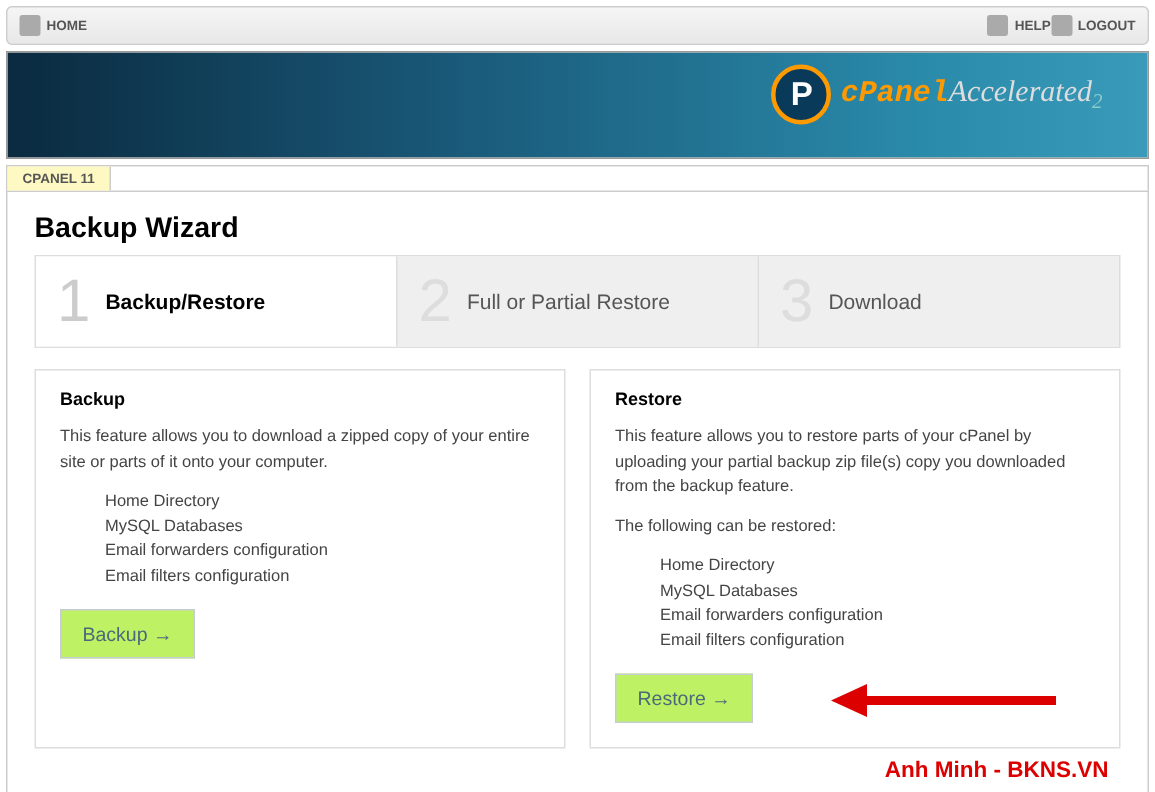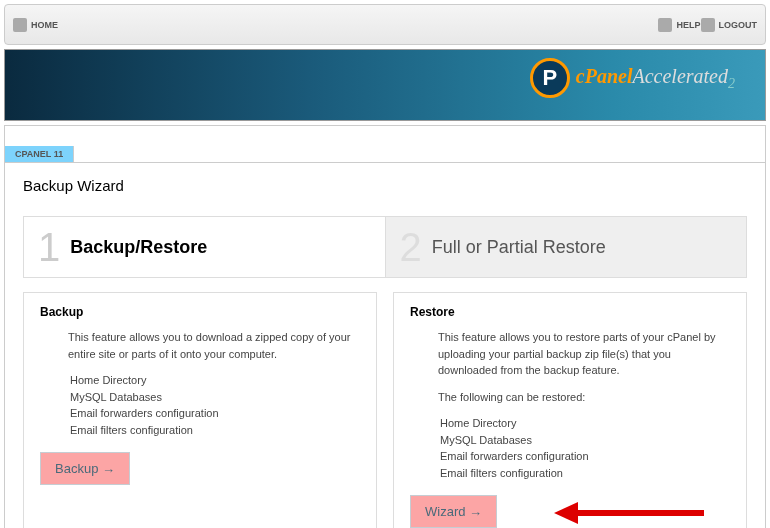--- a/index.html
+++ b/index.html
@@ -1,46 +1,46 @@
 <!DOCTYPE html>
 <html><head>
 <meta charset="utf-8">
 <style>
 * { margin: 0; padding: 0; box-sizing: border-box; }
 body { font-family: Verdana, Arial, sans-serif; font-size: 11px; background: #fff; width: 770px; }
-.topbar { background: linear-gradient(#f5f5f5, #e8e8e8); border: 1px solid #ccc; border-radius: 4px; height: 41px; display: flex; justify-content: space-between; align-items: center; padding: 0 8px; margin: 4px; }
+.topbar { background: linear-gradient(#f5f5f5, #e8e8e8); border: 1px solid #ccc; border-radius: 4px; height: 26px; display: flex; justify-content: space-between; align-items: center; padding: 0 8px; margin: 4px; }
 .topbar a { color: #555; font-size: 9px; font-weight: bold; text-decoration: none; display: flex; align-items: center; gap: 4px; cursor: pointer; }
 .topbar .right { display: flex; gap: 0; }
 .icon-sm { width: 14px; height: 14px; background: #aaa; border-radius: 2px; display: inline-block; }
 .banner { height: 72px; background: linear-gradient(90deg, #0a2a3f 0%, #1a5a7a 40%, #2a8aaa 80%, #3a9aba 100%); margin: 0 4px; border: 1px solid #999; position: relative; overflow: hidden; }
 .banner-logo { position: absolute; right: 30px; top: 8px; display: flex; align-items: center; gap: 6px; }
 .logo-circle { width: 40px; height: 40px; border-radius: 50%; background: #0a3a5a; border: 3px solid #f90; display: flex; align-items: center; justify-content: center; color: #fff; font-size: 22px; font-weight: bold; }
 .logo-text { font-family: Georgia, serif; font-style: italic; font-size: 20px; }
-.logo-text .cp { color: #f90; font-weight: bold; }
+.logo-text .cp { color: #f90; font-weight: bold; font-family: Liberation Mono, monospace; }
 .logo-text .acc { color: #ddd; margin-top: 20px; }
 .logo-text .sub { color: #8cc; font-size: 14px; vertical-align: sub; }
 .crumb { margin: 4px 4px 0 4px; border: 1px solid #ccc; border-bottom: none; }
-.crumb-tab { display: inline-block; background: #7dd3fc; border-right: 1px solid #ccc; padding: 3px 10px; font-size: 9px; color: #555; font-weight: bold; margin-top: 20px; }
+.crumb-tab { display: inline-block; background: #fef9c3; border-right: 1px solid #ccc; padding: 3px 10px; font-size: 9px; color: #555; font-weight: bold; }
 .main { border: 1px solid #ccc; margin: 0 4px; padding: 14px 18px 8px; }
-h2 { font-size: 15px; font-weight: normal; margin-bottom: 22px; }
+h2 { font-size: 19px; font-weight: bold; margin-bottom: 6px; }
 .steps-label { font-size: 11px; font-weight: bold; margin-bottom: 6px; }
 .steps { display: flex; border: 1px solid #ddd; margin-bottom: 14px; }
 .step { flex: 1; display: flex; align-items: center; padding: 10px 14px; gap: 10px; background: #efefef; border-left: 1px solid #ddd; cursor: pointer; }
 .step:first-child { border-left: none; }
 .step.active { background: #fff; }
 .step-num { font-size: 40px; color: #ddd; font-weight: normal; line-height: 1; }
 .step.active .step-num { color: #ccc; }
-.step-label { font-size: 18px; color: #555; }
+.step-label { font-size: 14px; color: #555; }
 .step.active .step-label { color: #000; font-weight: bold; }
 .cols { display: flex; gap: 16px; }
 .col { flex: 1; border: 1px solid #ddd; padding: 12px 16px 16px; position: relative; }
 .col h3 { font-size: 12px; font-weight: bold; margin-bottom: 10px; }
-.col p { color: #444; line-height: 1.5; margin-bottom: 10px; margin-left: 28px; }
+.col p { color: #444; line-height: 1.5; margin-bottom: 10px; }
 .col ul { list-style: none; margin: 0 0 14px 30px; color: #444; line-height: 1.5; }
-.btn { display: inline-block; background: #fca5a5; border: 1px solid #c5cdd3; padding: 8px 14px; color: #4a6a7a; font-size: 13px; text-decoration: none; cursor: pointer; }
+.btn { display: inline-block; background: #bef264; border: 1px solid #c5cdd3; padding: 8px 14px; color: #4a6a7a; font-size: 13px; text-decoration: none; cursor: pointer; }
 .arrow-annot { position: absolute; left: 160px; bottom: 16px; pointer-events: none; }
 .credit { text-align: right; color: #d00; font-weight: bold; font-size: 15px; margin: 6px 8px 0 0; }
 </style>
 </head>
 <body>
 
 <div class="topbar">
   <a>
       <span class="icon-sm"></span>
       <span>HOME</span>
@@ -75,46 +75,50 @@
 
   <div class="steps">
     <div class="step active">
       <div class="step-num">1</div>
       <div class="step-label">Backup/Restore</div>
     </div>
     <div class="step">
       <div class="step-num">2</div>
       <div class="step-label">Full or Partial Restore</div>
     </div>
+    <div class="step">
+      <div class="step-num">3</div>
+      <div class="step-label">Download</div>
+    </div>
   </div>
 
   <div class="cols">
     <div class="col">
       <h3>Backup</h3>
       <p>This feature allows you to download a zipped copy of your entire site or parts of it onto your computer.</p>
       <ul>
         <li>Home Directory</li>
         <li>MySQL Databases</li>
         <li>Email forwarders configuration</li>
         <li>Email filters configuration</li>
       </ul>
       <a class="btn">Backup →</a>
     </div>
 
     <div class="col">
       <h3>Restore</h3>
-      <p>This feature allows you to restore parts of your cPanel by uploading your partial backup zip file(s) that you downloaded from the backup feature.</p>
+      <p>This feature allows you to restore parts of your cPanel by uploading your partial backup zip file(s) copy you downloaded from the backup feature.</p>
       <p>The following can be restored:</p>
       <ul>
         <li>Home Directory</li>
         <li>MySQL Databases</li>
         <li>Email forwarders configuration</li>
         <li>Email filters configuration</li>
       </ul>
-      <a class="btn">Wizard →</a>
+      <a class="btn">Restore →</a>
       <svg class="arrow-annot" width="150" height="30" viewBox="0 0 150 30">
         <line x1="150" y1="15" x2="20" y2="15" stroke="#d00" stroke-width="6"></line>
         <polygon points="0,15 24,4 24,26" fill="#d00"></polygon>
       </svg>
     </div>
   </div>
 
   <div class="credit">Anh Minh - BKNS.VN</div>
 
 </div>

